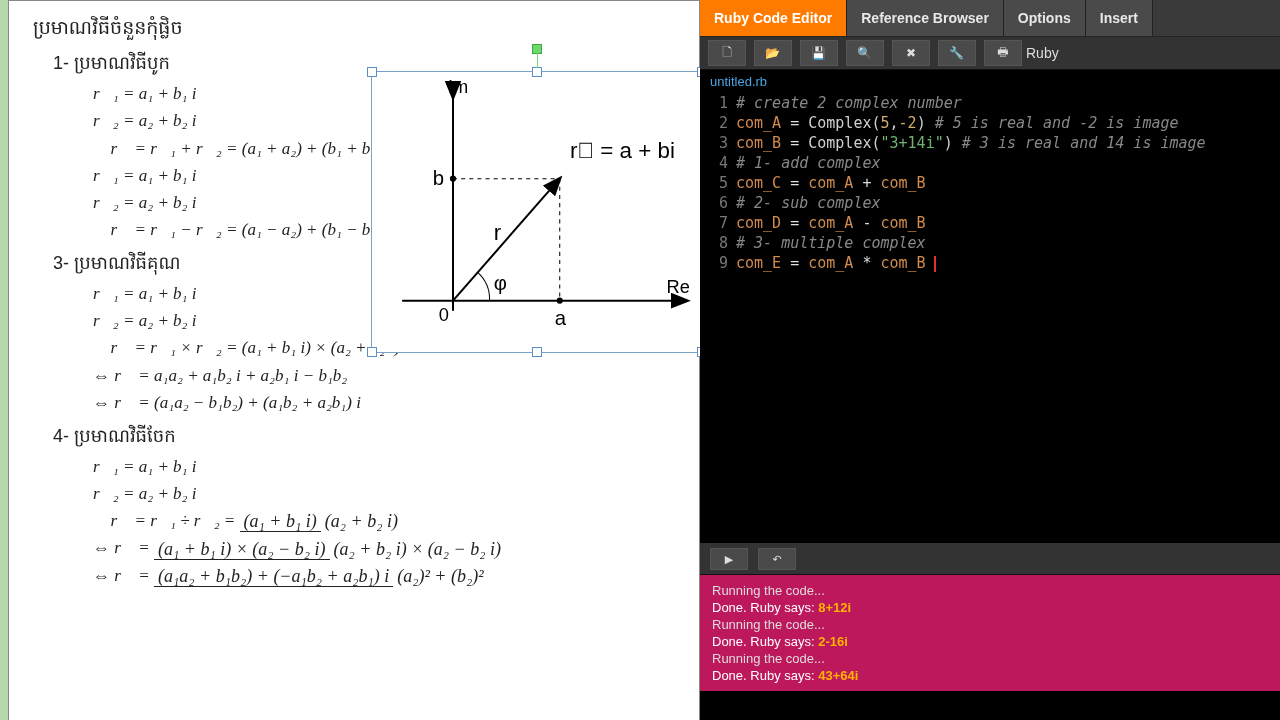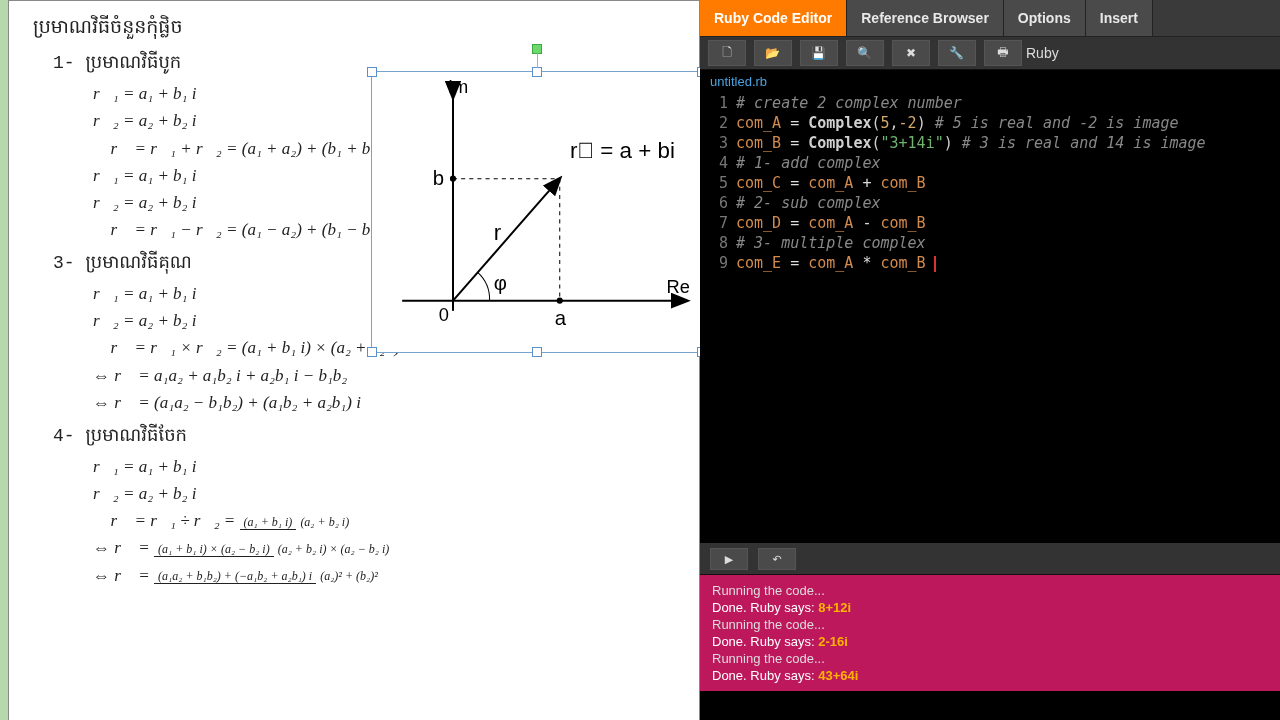--- a/index.html
+++ b/index.html
@@ -1,22 +1,22 @@
 <!DOCTYPE html>
 <html><head>
 <meta charset="utf-8">
 <style>
   html,body{margin:0;padding:0;font-family:sans-serif;background:#b7d8aa;width:1280px;height:720px;overflow:hidden}
   .left{position:absolute;left:8px;top:0;width:690px;height:720px;background:#fff;border:1px solid #888;color:#000}
   .doc{padding:12px 24px;font-family:"Times New Roman",serif;font-size:18px;color:#222;line-height:1.6}
-  .doc .title{font-family:Liberation Mono, monospace}
+  .doc .title{font-family:Liberation Sans, sans-serif}
   .doc h1{font-size:19px;margin:0 0 6px 0;font-weight:normal}
   .doc h2{font-size:18px;margin:6px 0 2px 20px;font-weight:normal}
   .eq{margin:0 0 0 60px;font-style:italic;font-size:17px;white-space:nowrap}
-  .frac{display:inline-block;vertical-align:middle;text-align:left;font-size:12px;line-height:1.1}
+  .frac{display:inline-block;vertical-align:middle;text-align:left;font-size:18px;line-height:1.1}
   .frac .n{border-bottom:1px solid #222;padding:0 4px}
   .frac .d{padding:0 4px}
   .diagram-box{position:absolute;left:362px;top:70px;width:330px;height:280px;border:1px solid #7aa3cc;background:#fff}
   .handle{position:absolute;width:8px;height:8px;border:1px solid #5b8fc7;background:#fff}
   .hg{background:#6bd96b;border-color:#3fa53f}
   .svg-area{position:absolute;left:20px;top:5px;right:5px;bottom:5px}
   .right{position:absolute;left:700px;top:0;width:628px;height:720px;background:#000;color:#ccc}
   .tabs{display:flex;height:36px;background:#3a3a3a;border-bottom:1px solid #222}
   .tab{padding:0 14px;line-height:36px;font-size:14px;font-weight:700;color:#e8e8e8;border-right:1px solid #222;cursor:pointer;background:#4a4a4a}
   .tab.active{background:#ff7b00;color:#fff}
@@ -26,21 +26,21 @@
   .insert select{flex:1;height:22px;background:#222;border:1px solid #555;color:#888;font-size:12px;padding:0 4px}
   .lang{color:#ddd;font-weight:400;font-size:14px;padding:0 0}
   .file{color:#4aa3e0;font-size:13px;padding:4px 10px}
   .editor{height:450px;background:#000;font-family:Consolas,monospace;font-size:15px;overflow:auto;border-bottom:1px solid #333}
   .line{display:flex;line-height:20px;white-space:pre}
   .gutter{width:28px;text-align:right;padding-right:8px;color:#777;user-select:none}
   .cursor-mark{display:inline-block;width:2px;height:16px;background:#d33;vertical-align:middle;margin-left:8px}
   .c-com{color:#888;font-style:italic}
   .c-var{color:#d28b4e}
   .c-op{color:#ddd}
-  .c-fn{color:#d0d0d0;font-weight:700}
+  .c-fn{color:#d0d0d0;font-weight:400}
   .c-par{color:#cfcfcf}
   .c-num{color:#d2a96f}
   .c-str{color:#6fb36f}
   .runbar{height:30px;background:#333;display:flex;align-items:center;padding:0 10px;border-bottom:1px solid #111}
   .rbtn{width:36px;height:20px;margin-right:10px;background:#4a4a4a;border:1px solid #555;color:#ddd;font-size:11px;display:flex;align-items:center;justify-content:center;cursor:pointer}
   .console{padding:6px 12px;font-size:13px;background:#be185d;color:#ddd}
   .console .row{margin:2px 0}
   .console .says{color:#fff}
   .console .result{color:#ffb400;font-weight:700}
 </style>

